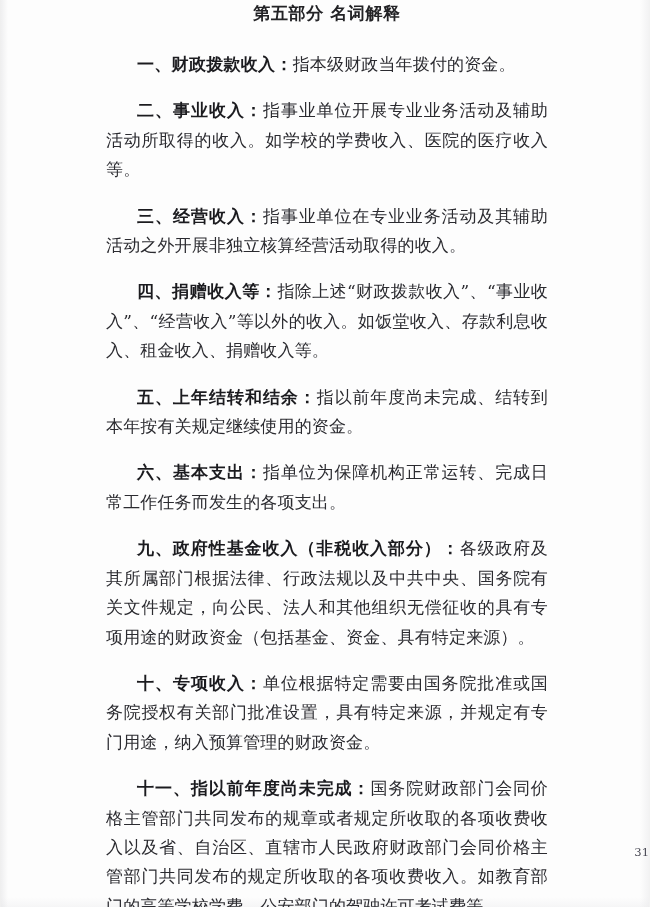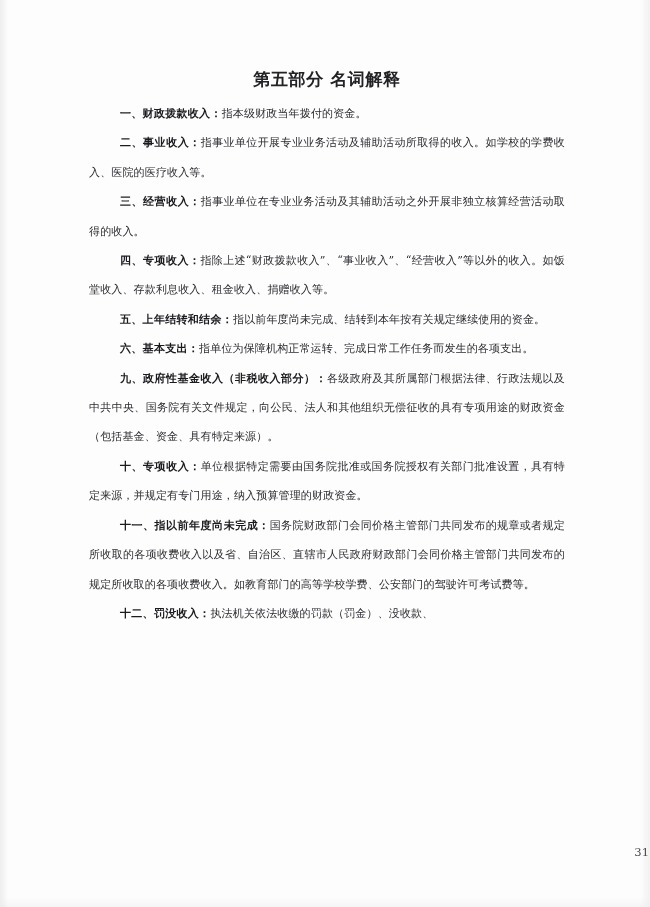--- a/index.html
+++ b/index.html
@@ -32,35 +32,34 @@
       linear-gradient(0deg, rgba(236,236,238,0.45) 0px, rgba(255,255,255,0) 10px);
   }
   .content {
     position: absolute;
     left: 88px;
     top: 0;
     width: 476px;
   }
   .doc-title {
     margin: 0;
-    padding-top: 66px;
     text-align: center;
     font-size: 17px;
     line-height: 26px;
     font-weight: bold;
     letter-spacing: 0.6px;
     color: #232326;
     font-family: "DejaVu Serif", "Liberation Serif", serif;
   }
   .title-gap {
     height: 7px;
   }
   .para {
-    margin: 0;
-    font-size: 11px;
+    margin: 17px;
+    font-size: 17px;
     line-height: 29.4px;
     color: #2b2b30;
     text-indent: 31px;
     text-align: justify;
     text-justify: inter-character;
     letter-spacing: 0.15px;
     word-break: break-all;
   }
   .para .term {
     font-weight: bold;
@@ -88,21 +87,21 @@
   <div class="content">
 
     <h1 class="doc-title">第五部分 名词解释</h1>
 
     <div class="title-gap"></div>
 
     <div id="terms-container">
         <p class="para"><span class="term">一、财政拨款收入：</span><span>指本级财政当年拨付的资金。</span></p>
         <p class="para"><span class="term">二、事业收入：</span><span>指事业单位开展专业业务活动及辅助活动所取得的收入。如学校的学费收入、医院的医疗收入等。</span></p>
         <p class="para"><span class="term">三、经营收入：</span><span>指事业单位在专业业务活动及其辅助活动之外开展非独立核算经营活动取得的收入。</span></p>
-        <p class="para"><span class="term">四、专项收入：</span><span>指除上述“财政拨款收入”、“事业收入”、“经营收入”等以外的收入。如饭堂收入、存款利息收入、租金收入、捐赠收入等。</span></p>
+        <p class="para"><span class="term">四、捐赠收入等：</span><span>指除上述“财政拨款收入”、“事业收入”、“经营收入”等以外的收入。如饭堂收入、存款利息收入、租金收入、捐赠收入等。</span></p>
         <p class="para"><span class="term">五、上年结转和结余：</span><span>指以前年度尚未完成、结转到本年按有关规定继续使用的资金。</span></p>
         <p class="para"><span class="term">六、基本支出：</span><span>指单位为保障机构正常运转、完成日常工作任务而发生的各项支出。</span></p>
         <p class="para"><span class="term">九、政府性基金收入（非税收入部分）：</span><span>各级政府及其所属部门根据法律、行政法规以及中共中央、国务院有关文件规定，向公民、法人和其他组织无偿征收的具有专项用途的财政资金（包括基金、资金、具有特定来源）。</span></p>
         <p class="para"><span class="term">十、专项收入：</span><span>单位根据特定需要由国务院批准或国务院授权有关部门批准设置，具有特定来源，并规定有专门用途，纳入预算管理的财政资金。</span></p>
         <p class="para"><span class="term">十一、指以前年度尚未完成：</span><span>国务院财政部门会同价格主管部门共同发布的规章或者规定所收取的各项收费收入以及省、自治区、直辖市人民政府财政部门会同价格主管部门共同发布的规定所收取的各项收费收入。如教育部门的高等学校学费、公安部门的驾驶许可考试费等。</span></p>
         <p class="para"><span class="term">十二、罚没收入：</span><span>执法机关依法收缴的罚款（罚金）、没收款、</span></p>
       </div>
 
   </div>
 

